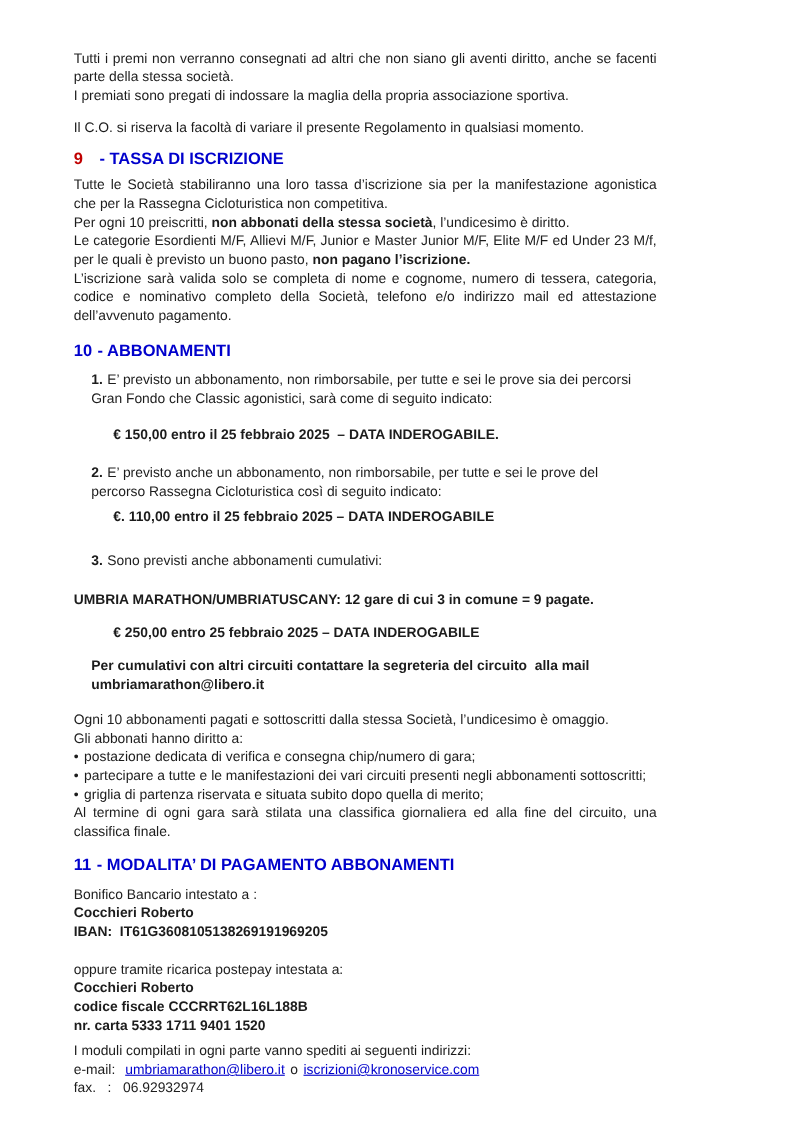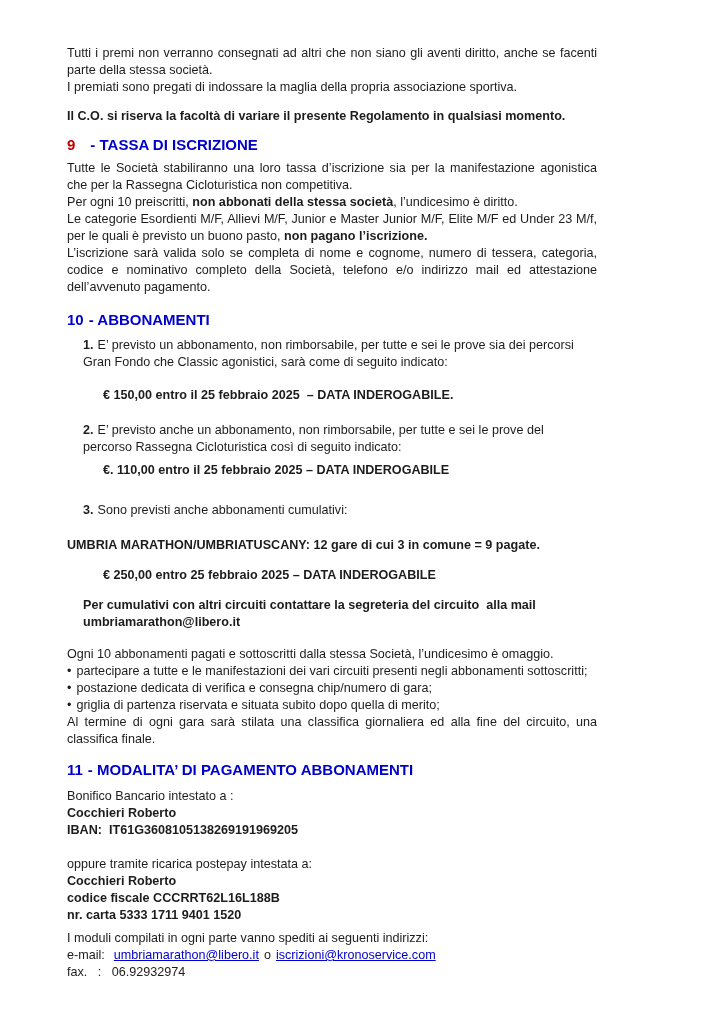--- a/index.html
+++ b/index.html
@@ -11,21 +11,21 @@
     background: #ffffff;
     padding: 45px 63px 20px 67px;
     font-family: "Liberation Sans", sans-serif;
     font-size: 12.6px;
     line-height: 17px;
     color: #1c1c1c;
   }
   p { margin: 0; }
   .just { text-align: justify; }
   .b { font-weight: bold; }
-  .notice { margin-top: 12px; font-weight: bold; }
+  .notice { margin-top: 12px; font-weight: normal; }
   .sec-heading {
     margin: 10px 0 5px 0;
     font-size: 15px;
     line-height: 20px;
     font-weight: bold;
     color: #0000cc;
   }
   .sec-heading .sec-num { display: inline-block; margin-right: 5px; }
   .sec-heading .sec-num.wide-gap { margin-right: 15px; }
   .sec-heading .sec-num.red { color: #c00000; }
@@ -90,23 +90,24 @@
   <p class="cumulative mt18">UMBRIA MARATHON/UMBRIATUSCANY: 12 gare di cui 3 in comune = 9 pagate.</p>
 
   <p class="price mt13">€ 250,00 entro 25 febbraio 2025 – DATA INDEROGABILE</p>
 
   <div class="mt13">
     <p class="contact">Per cumulativi con altri circuiti contattare la segreteria del circuito  alla mail</p>
     <p class="contact">umbriamarathon@libero.it</p>
   </div>
 
   <p class="mt15">Ogni 10 abbonamenti pagati e sottoscritti dalla stessa Società, l’undicesimo è omaggio.</p>
+  <p>Gli abbonati hanno diritto a:</p>
 
+  <p class="bullet-row"><span class="bullet">•</span><span>postazione dedicata di verifica e consegna chip/numero di gara;</span></p>
   <p class="bullet-row"><span class="bullet">•</span><span>partecipare a tutte e le manifestazioni dei vari circuiti presenti negli abbonamenti sottoscritti;</span></p>
-  <p class="bullet-row"><span class="bullet">•</span><span>postazione dedicata di verifica e consegna chip/numero di gara;</span></p>
   <p class="bullet-row"><span class="bullet">•</span><span>griglia di partenza riservata e situata subito dopo quella di merito;</span></p>
 
   <p class="just">Al termine di ogni gara sarà stilata una classifica giornaliera ed alla fine del circuito, una classifica finale.</p>
 
   <h2 class="sec-heading mt12">
     <span class="sec-num">11</span><span>- MODALITA’ DI PAGAMENTO ABBONAMENTI</span>
   </h2>
 
   <p class="mt8">Bonifico Bancario intestato a :</p>
   <p class="bold-line">Cocchieri Roberto</p>

